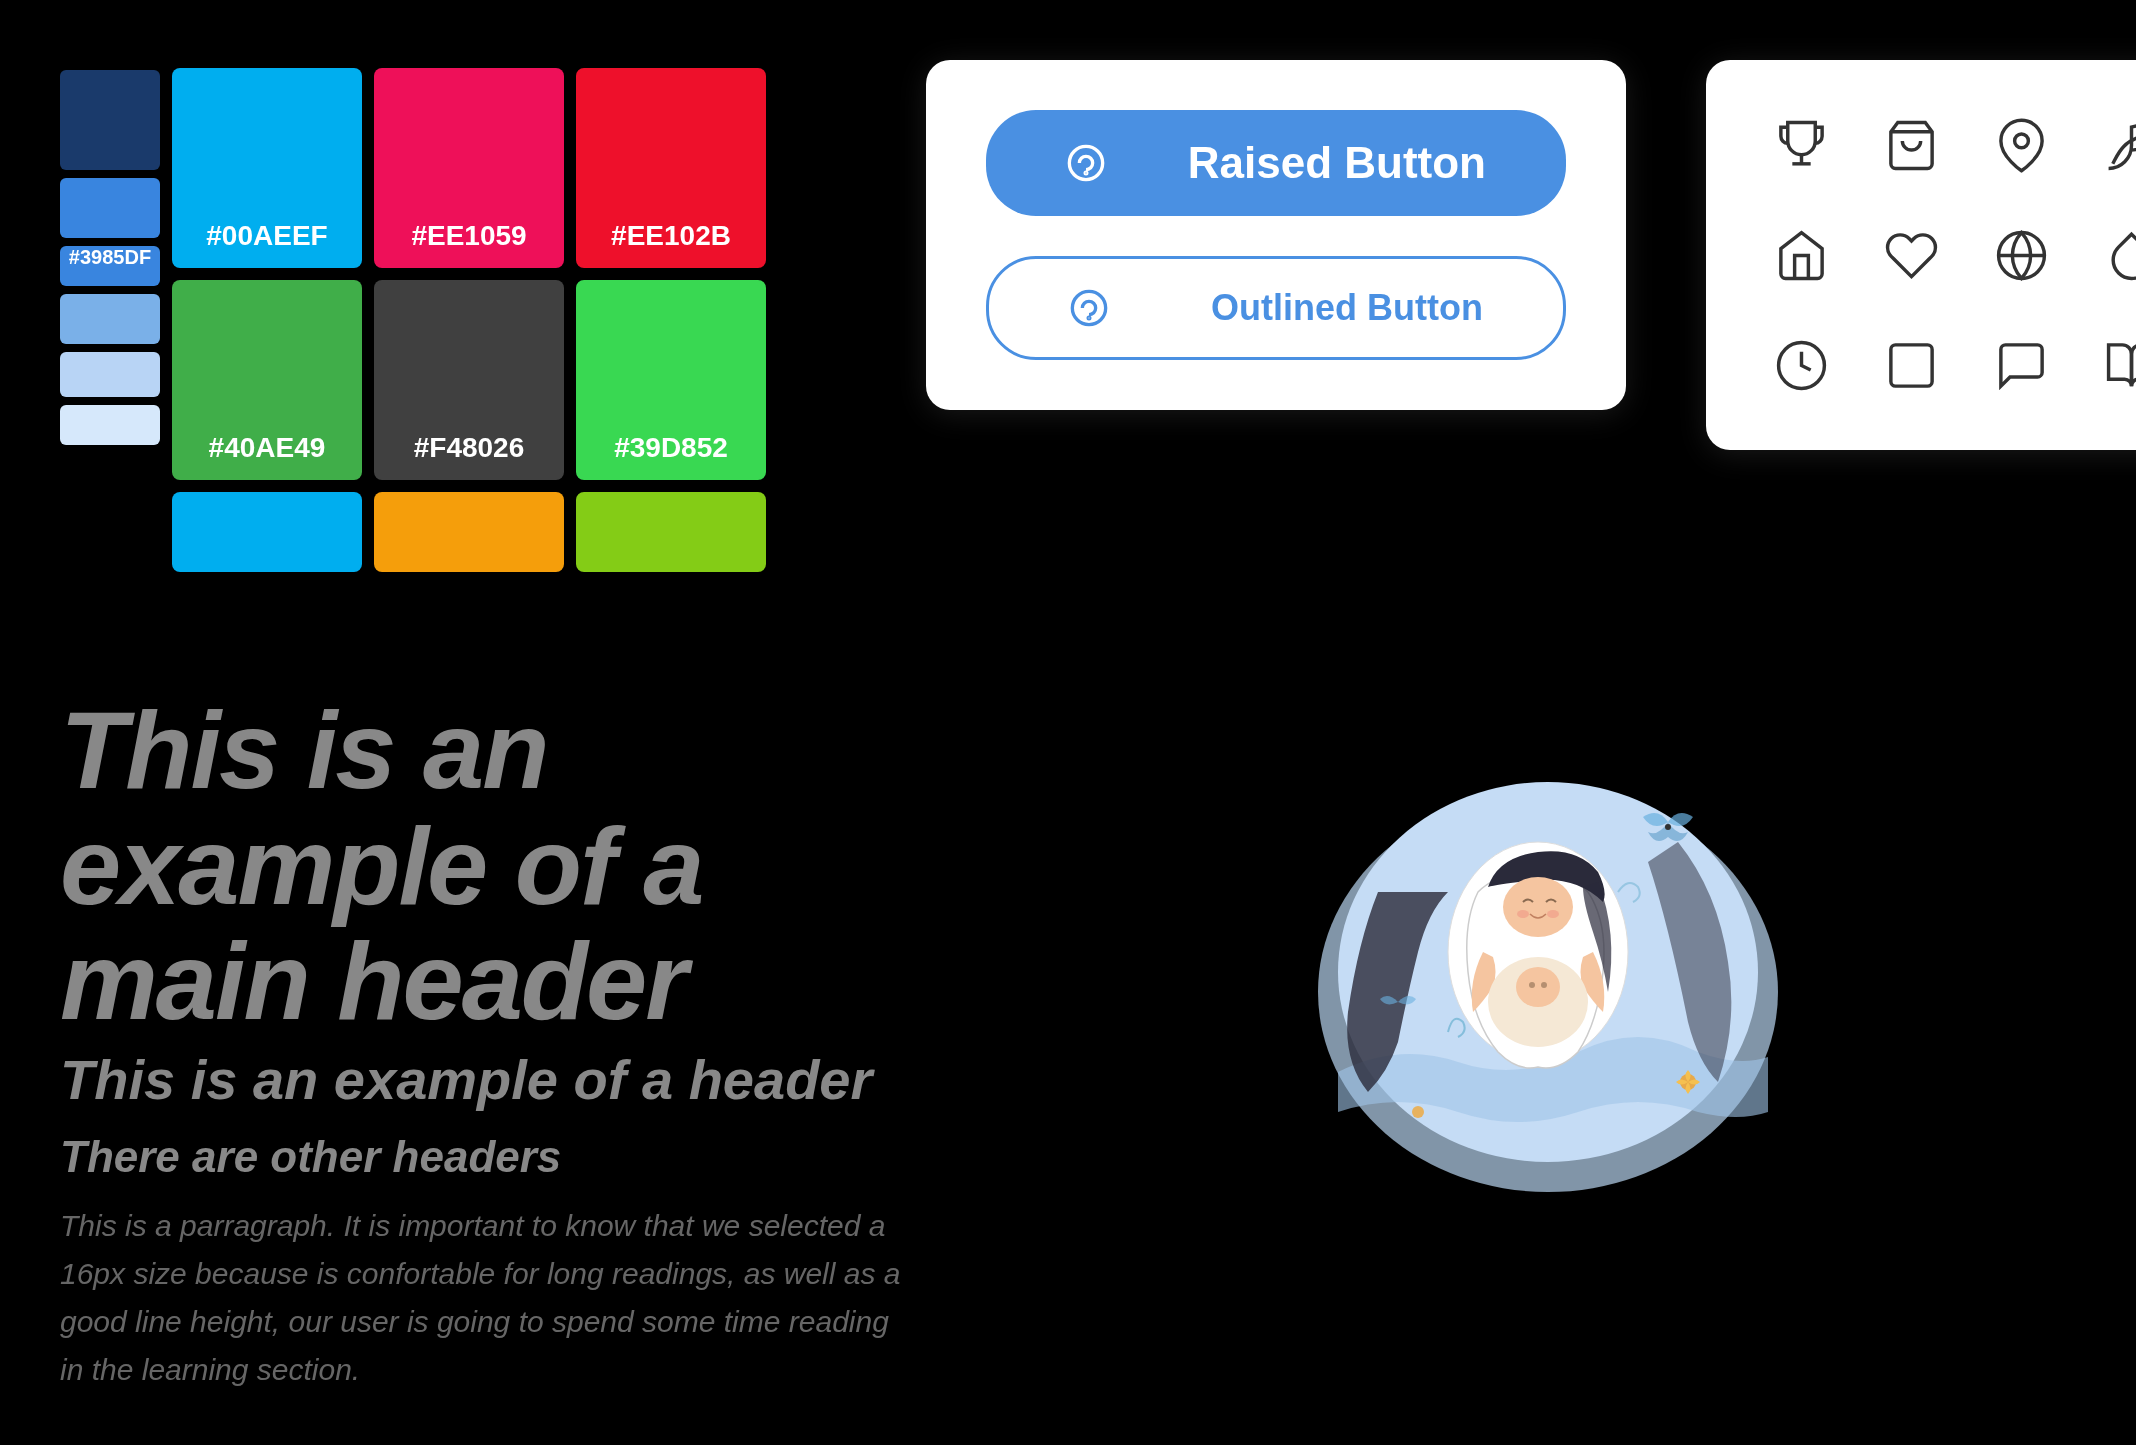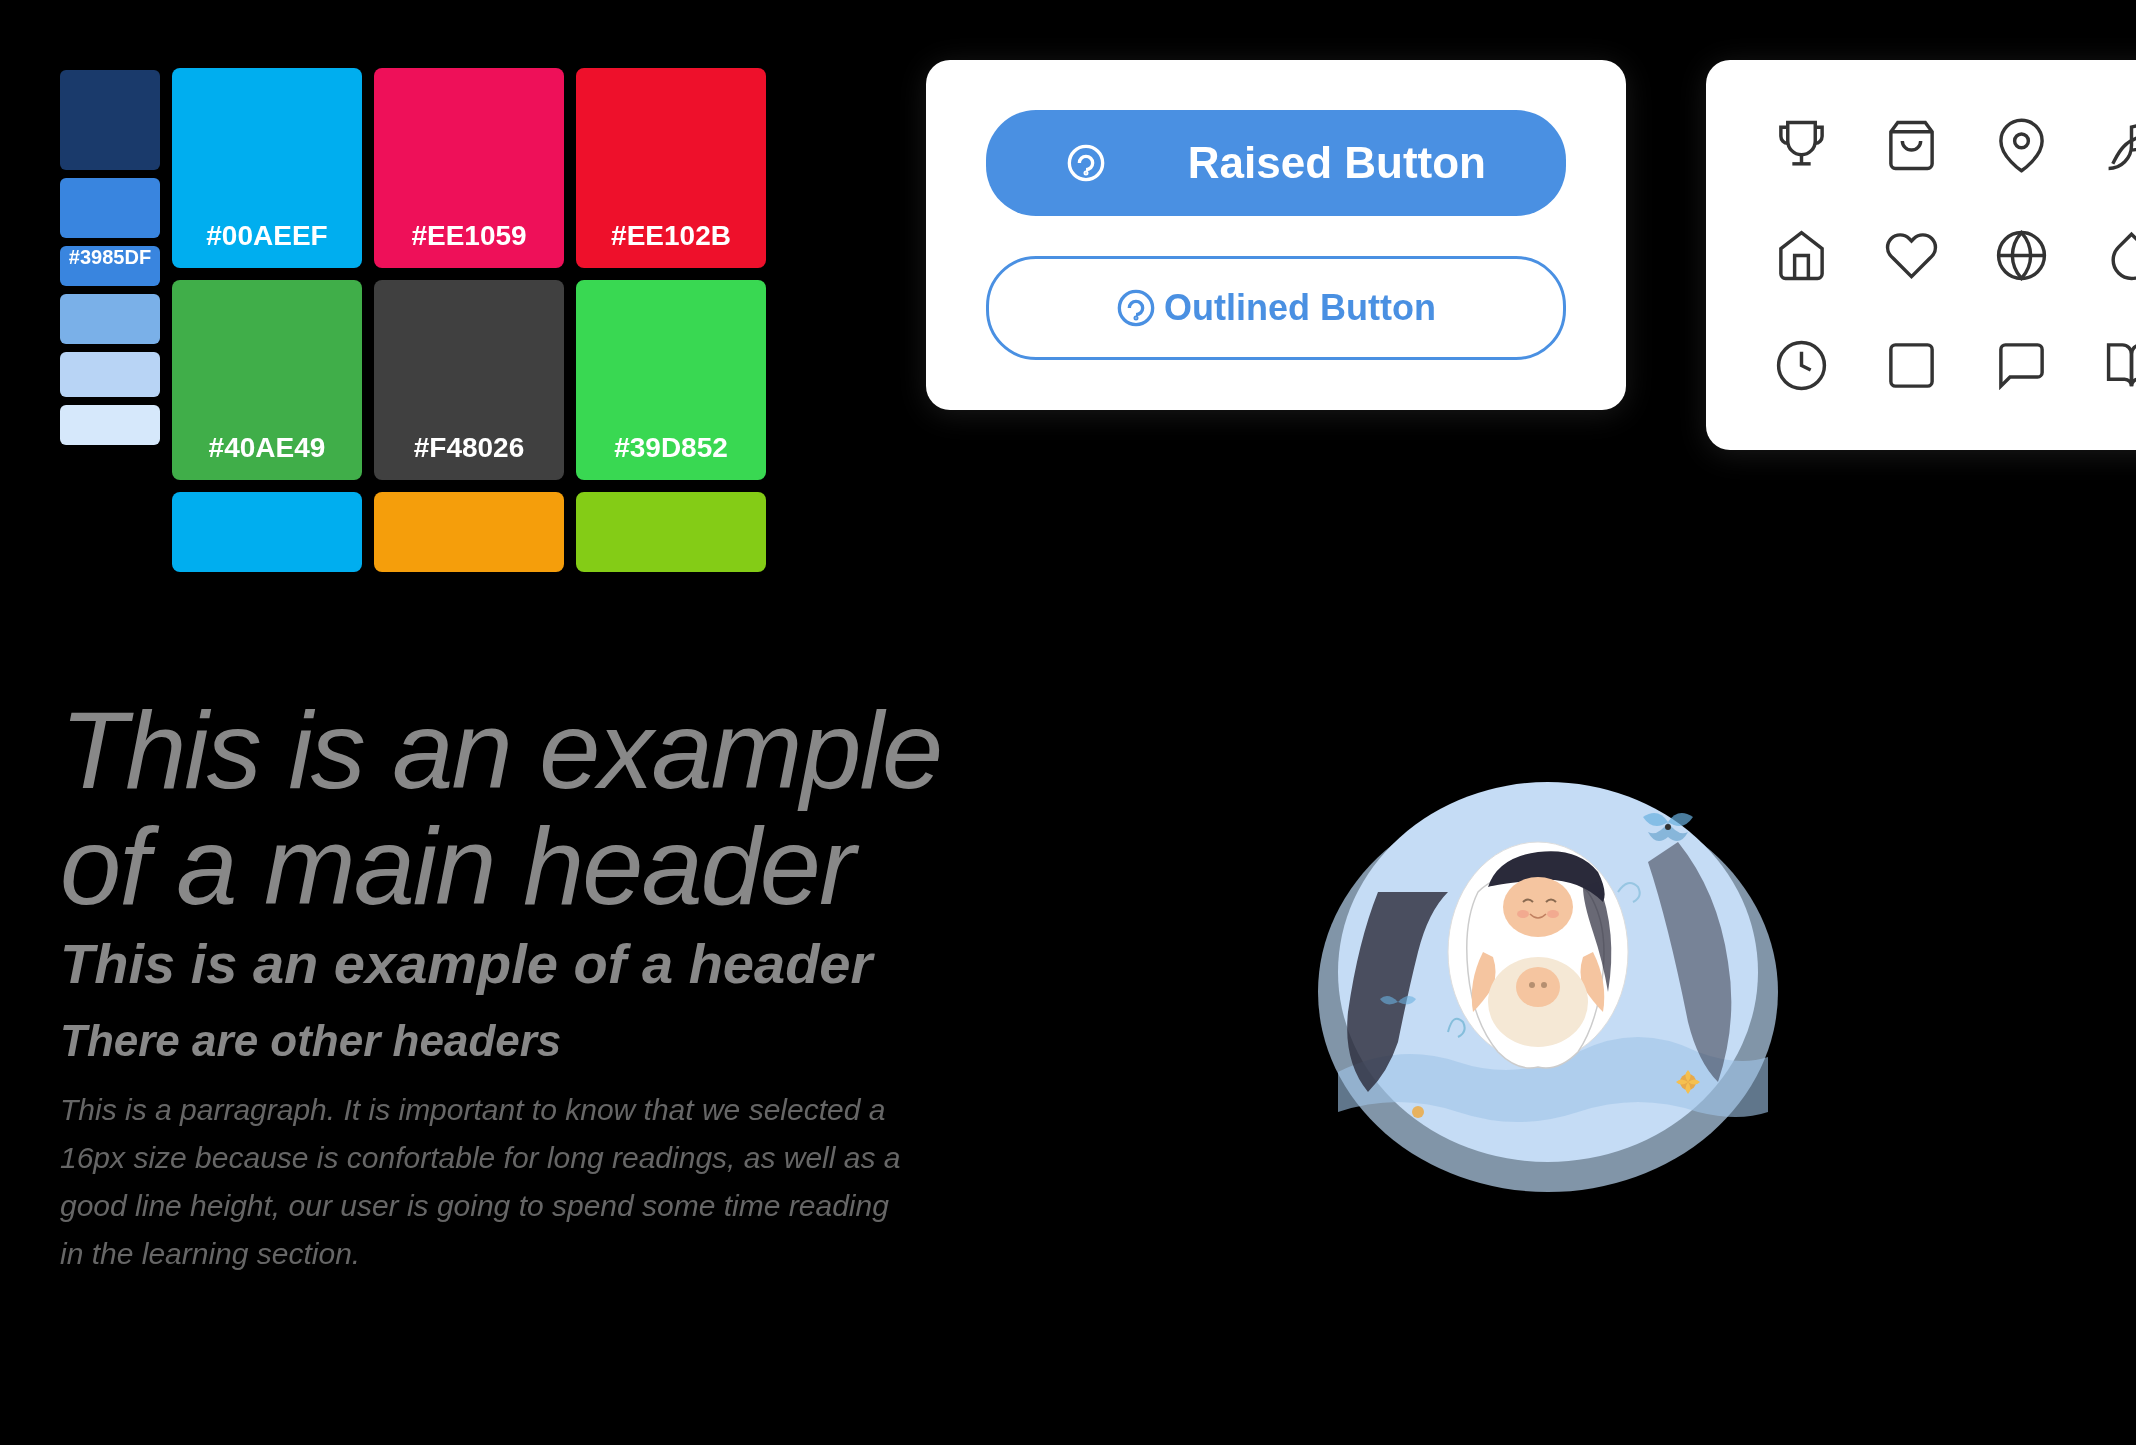--- a/index.html
+++ b/index.html
@@ -122,21 +122,21 @@
       border: 3px solid #4a90e2;
       border-radius: 50px;
       padding: 28px 80px;
       font-size: 36px;
       font-weight: bold;
       display: flex;
       align-items: center;
       gap: 8px;
       cursor: pointer;
       width: 580px;
-      justify-content: center;
+      justify-content: space-between;
     }
 
     .text-btn {
       background: transparent;
       color: #4a90e2;
       border: none;
       padding: 16px 40px;
       font-size: 36px;
       font-weight: bold;
       display: flex;
@@ -186,21 +186,21 @@
     }
 
     
     .typography-section {
       width: 900px;
       flex-shrink: 0;
     }
 
     .main-header {
       font-size: 110px;
-      font-weight: 400;
+      font-weight: 700;
       color: #888;
       line-height: 1.05;
       letter-spacing: -2px;
       font-style: italic;
     }
 
     .sub-header {
       font-size: 56px;
       font-weight: 900;
       color: #888;

